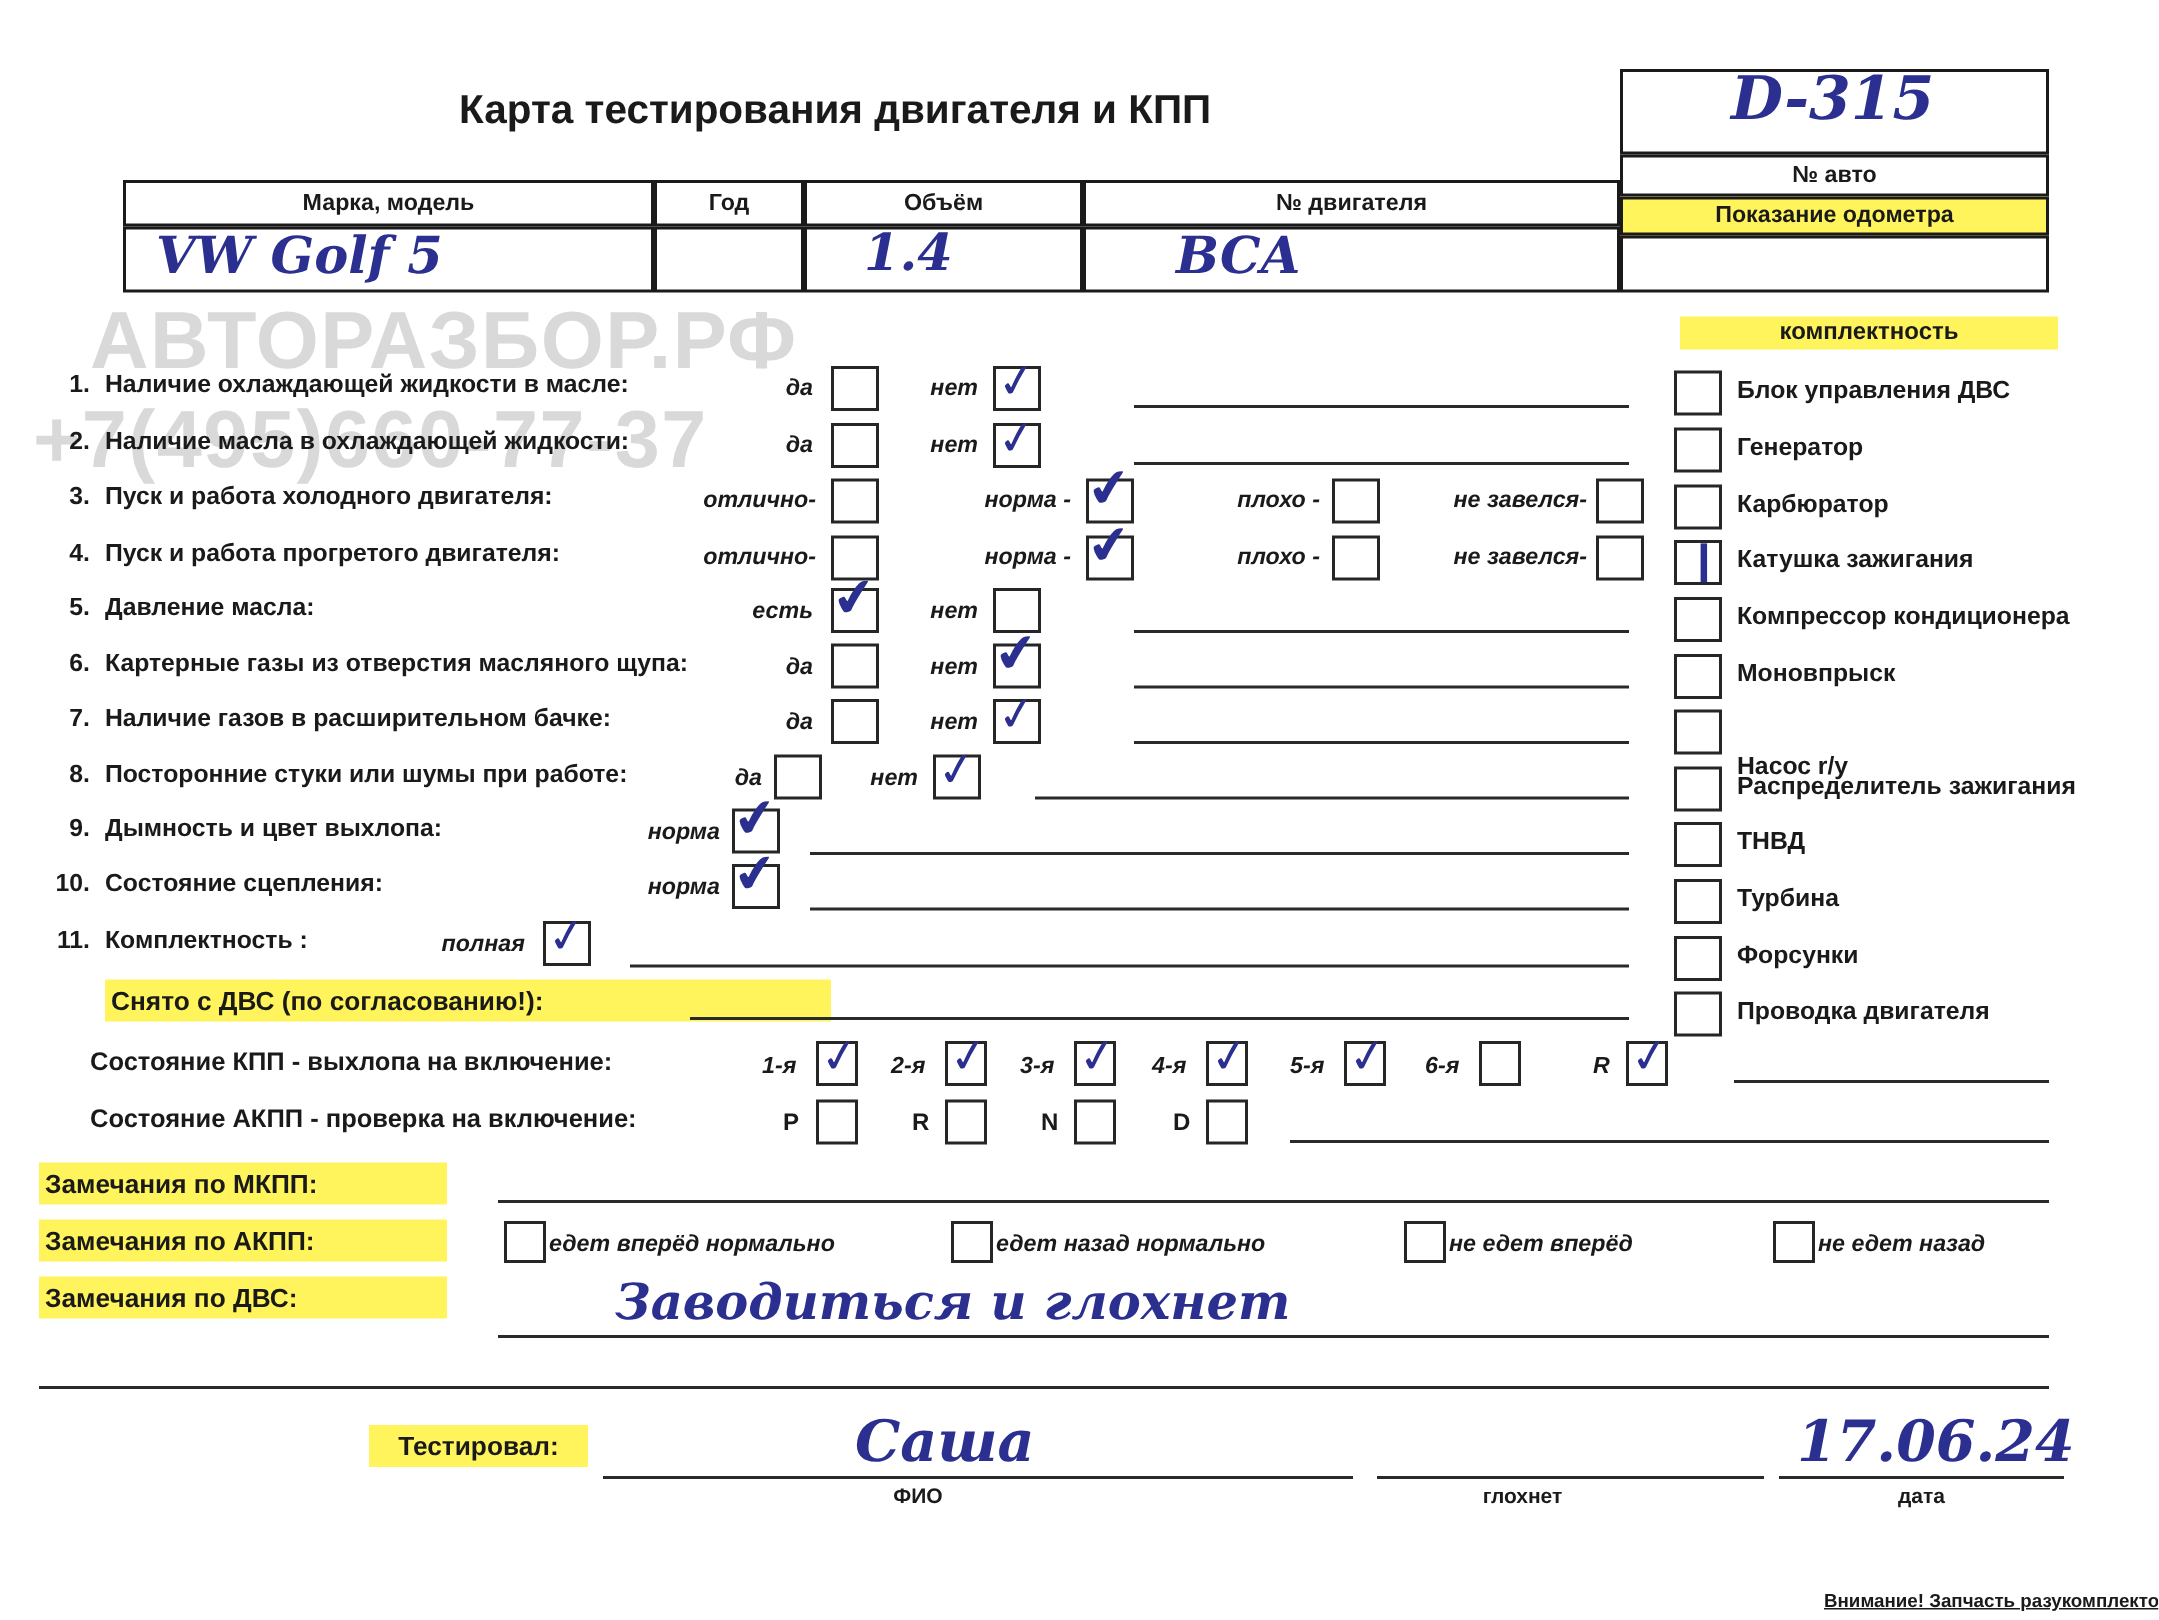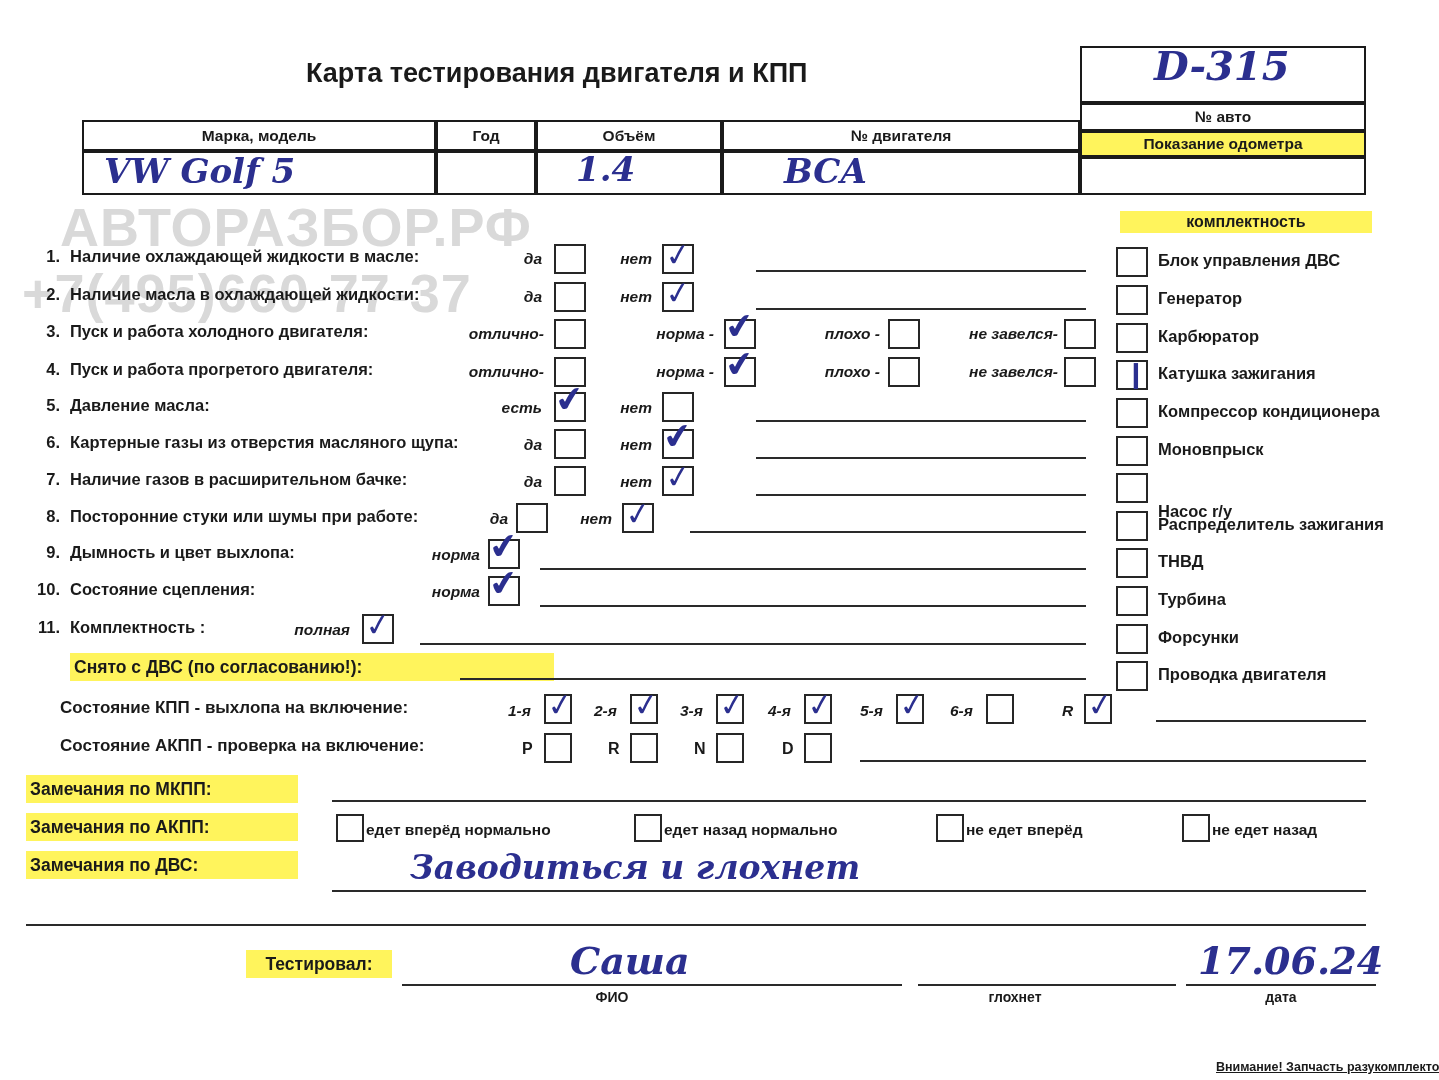--- a/index.html
+++ b/index.html
@@ -110,21 +110,21 @@
   .sect{
     position:absolute;font-size:17px;font-weight:700;white-space:nowrap;
   }
   .gear{
     position:absolute;font-size:15.5px;font-style:italic;font-weight:700;
   }
   .akpp-l{
     position:absolute;font-size:16px;font-weight:700;
   }
   .ride{
-    position:absolute;font-size:15.5px;font-weight:600;white-space:nowrap;
+    position:absolute;font-size:15.5px;font-style:italic;font-weight:600;white-space:nowrap;
   }
   .sig-lbl{
     position:absolute;font-size:14px;font-weight:700;text-align:center;
   }
   .warn{
     position:absolute;font-size:12.5px;font-weight:700;
     text-decoration:underline;white-space:nowrap;
   }
   .hand-big{font-size:34px;}
 </style>

